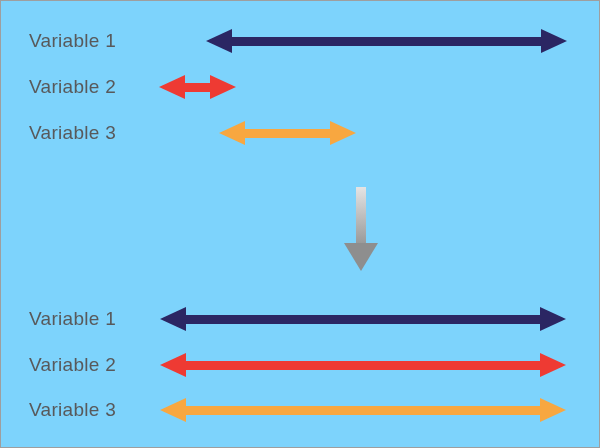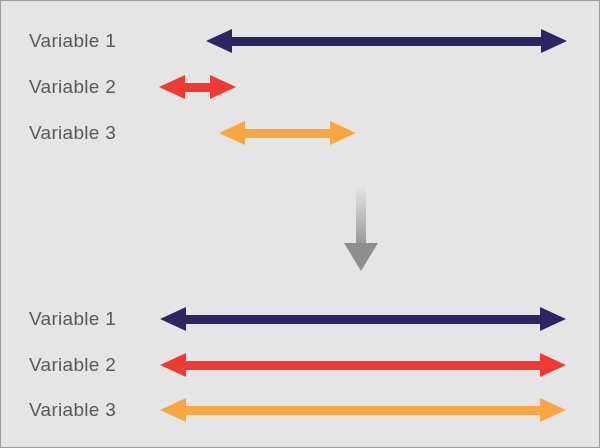--- a/index.html
+++ b/index.html
@@ -54,21 +54,21 @@
     position: absolute;
   }
   #transform-arrow-head {
     position: absolute;
     width: 0; height: 0;
   }
 </style>
 </head>
 <body>
 
-<div id="canvas" style="border-color: rgb(158, 158, 158); background: #e5e5e5;">
+<div id="canvas" style="border-color: rgb(158, 158, 158); background: #7dd3fc;">
   <div id="panel-before">
       <div class="row-label" style="left: 28px; top: 28px; color: rgb(88, 89, 91);">Variable 1</div>
       <div class="h-arrow" style="left: 205px; top: 28px; width: 361px;">
         <div class="arrow-head-left" style="border-right-color: rgb(43, 38, 99); border-right-width: 26px; border-top-width: 12px; border-bottom-width: 12px;"></div>
         <div class="arrow-shaft" style="background: rgb(43, 38, 99); height: 9px;"></div>
         <div class="arrow-head-right" style="border-left-color: rgb(43, 38, 99); border-left-width: 26px; border-top-width: 12px; border-bottom-width: 12px;"></div>
       </div>
       <div class="row-label" style="left: 28px; top: 74px; color: rgb(88, 89, 91);">Variable 2</div>
       <div class="h-arrow" style="left: 158px; top: 74px; width: 77px;">
         <div class="arrow-head-left" style="border-right-color: rgb(238, 58, 51); border-right-width: 26px; border-top-width: 12px; border-bottom-width: 12px;"></div>

